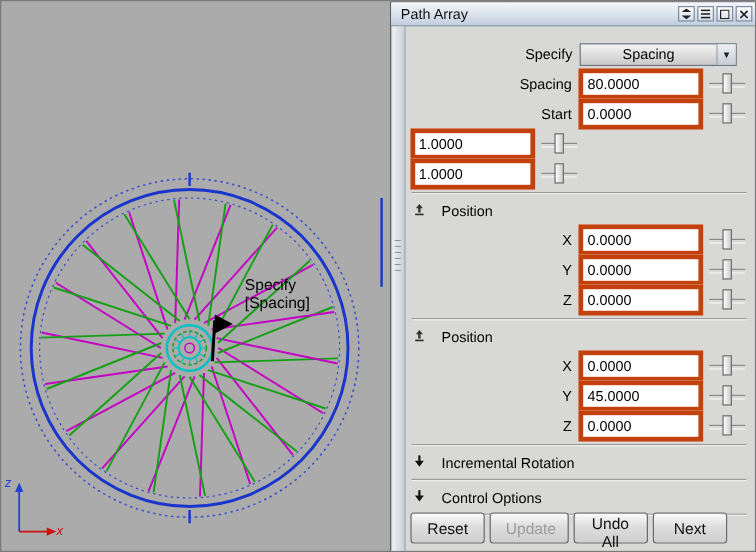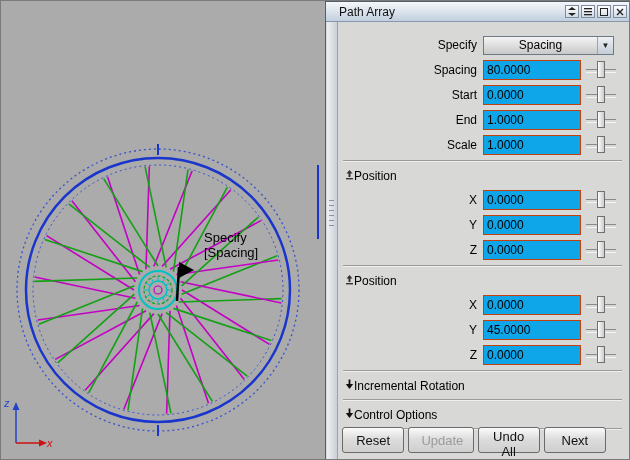--- a/index.html
+++ b/index.html
@@ -9,40 +9,40 @@
   
   .viewport{position:absolute;inset:0;}
   .viewport svg{position:absolute;left:0;top:0;}
   .annotation{position:absolute;left:203px;top:229px;font-size:13px;line-height:15px;color:#000;}
   .axis-label{position:absolute;font-size:11px;font-style:italic;}
   .axis-label-z{left:3px;top:396px;color:#2244cc;}
   .axis-label-x{left:46px;top:436px;color:#cc1111;}
 
   
   .panel{position:absolute;left:324px;top:0;width:306px;height:460px;background:#d8d8d6;border:1px solid #565e6a;box-sizing:border-box;}
-  .titlebar{display:flex;align-items:center;height:19px;padding:0 3px 0 13px;background:linear-gradient(#f5f8fb,#c2cfdf);border-bottom:1px solid #8896aa;font-size:12px;color:#111;}
+  .titlebar{display:flex;align-items:center;height:19px;padding:0 3px 0 8px;background:linear-gradient(#f5f8fb,#c2cfdf);border-bottom:1px solid #8896aa;font-size:12px;color:#111;}
   .tb-icons{margin-left:auto;display:flex;gap:2px;}
   .tb-icon{width:14px;height:13px;border:1px solid #7e8ca0;background:linear-gradient(#ffffff,#d2dbe6);display:flex;align-items:center;justify-content:center;box-sizing:border-box;}
 
   .splitter{position:absolute;left:1px;top:20px;bottom:1px;width:10px;background:linear-gradient(90deg,#eef1f4,#c9cfd6);border-right:1px solid #9aa4b0;}
   .grip{position:absolute;top:178px;left:2px;width:5px;height:26px;background:repeating-linear-gradient(180deg,#8b93a0 0px,#8b93a0 1px,transparent 1px,transparent 5px);}
 
   .content{margin:0 7px 0 16px;padding-top:8px;font-size:12px;color:#000;}
   .row{display:flex;align-items:center;margin:5px 0;height:20px;}
   .lbl{width:135px;text-align:right;padding-right:6px;white-space:nowrap;}
-  .field{width:90px;height:16px;background:#0ea5e9;border:1px solid #c2410c;padding:1px 3px;display:flex;align-items:center;font-size:12px;}
+  .field{width:90px;height:16px;background:#ffffff;border:4px solid #c2410c;padding:1px 3px;display:flex;align-items:center;font-size:12px;}
   .slider{position:relative;width:34px;height:20px;margin-left:3px;}
   .track{position:absolute;left:2px;right:2px;top:9px;height:2px;border-top:1px solid #8a8a8a;border-bottom:1px solid #f5f5f5;}
   .thumb{position:absolute;left:13px;top:1px;width:8px;height:17px;background:linear-gradient(90deg,#fdfdfd,#cccccc);border:1px solid #6f6f6f;box-sizing:border-box;}
   .dropdown{width:131px;height:19px;border:1px solid #6f7986;background:linear-gradient(#f4f4f4,#c9c9c9);display:flex;align-items:center;box-sizing:border-box;}
   .dd-text{flex:1;text-align:center;}
   .dd-arrow{width:15px;font-size:8px;color:#222;text-align:center;border-left:1px solid #9aa2ad;align-self:stretch;display:flex;align-items:center;justify-content:center;background:linear-gradient(#eef1f4,#c4ccd6);}
 
   .sep{height:0;border-top:1px solid #9b9b9b;border-bottom:1px solid #efefef;margin:4px 1px;}
-  .sect{display:flex;align-items:center;height:19px;margin:0 0;gap:0;padding-left:3px;text-align:right;}
+  .sect{display:flex;align-items:center;height:19px;margin:0 0;gap:14px;padding-left:3px;text-align:right;}
 
   .btnrow{position:absolute;left:16px;right:24px;bottom:7px;display:flex;gap:4px;}
   .btn{flex:1;height:26px;background:linear-gradient(#fbfbfb,#dddddd 45%,#cfcfcf);border:1px solid #6a6a6a;border-radius:3px;font-family:"Liberation Sans",sans-serif;font-size:13px;color:#111;}
   .btn.disabled{color:#9b9b9b;padding-left:9px;}
 </style>
 </head>
 <body>
 
 <div class="screen">
 
@@ -179,31 +179,29 @@
         <span class="lbl">Start</span>
         <div class="field">
             <span>0.0000</span>
           </div>
         <div class="slider">
             <div class="track"></div>
             <div class="thumb"></div>
           </div>
       </div>
       <div class="row">
-        <span class="lbl">End</span>
         <div class="field">
             <span>1.0000</span>
           </div>
         <div class="slider">
             <div class="track"></div>
             <div class="thumb"></div>
           </div>
       </div>
       <div class="row">
-        <span class="lbl">Scale</span>
         <div class="field">
             <span>1.0000</span>
           </div>
         <div class="slider">
             <div class="track"></div>
             <div class="thumb"></div>
           </div>
       </div>
 
       <div class="sep"></div>

